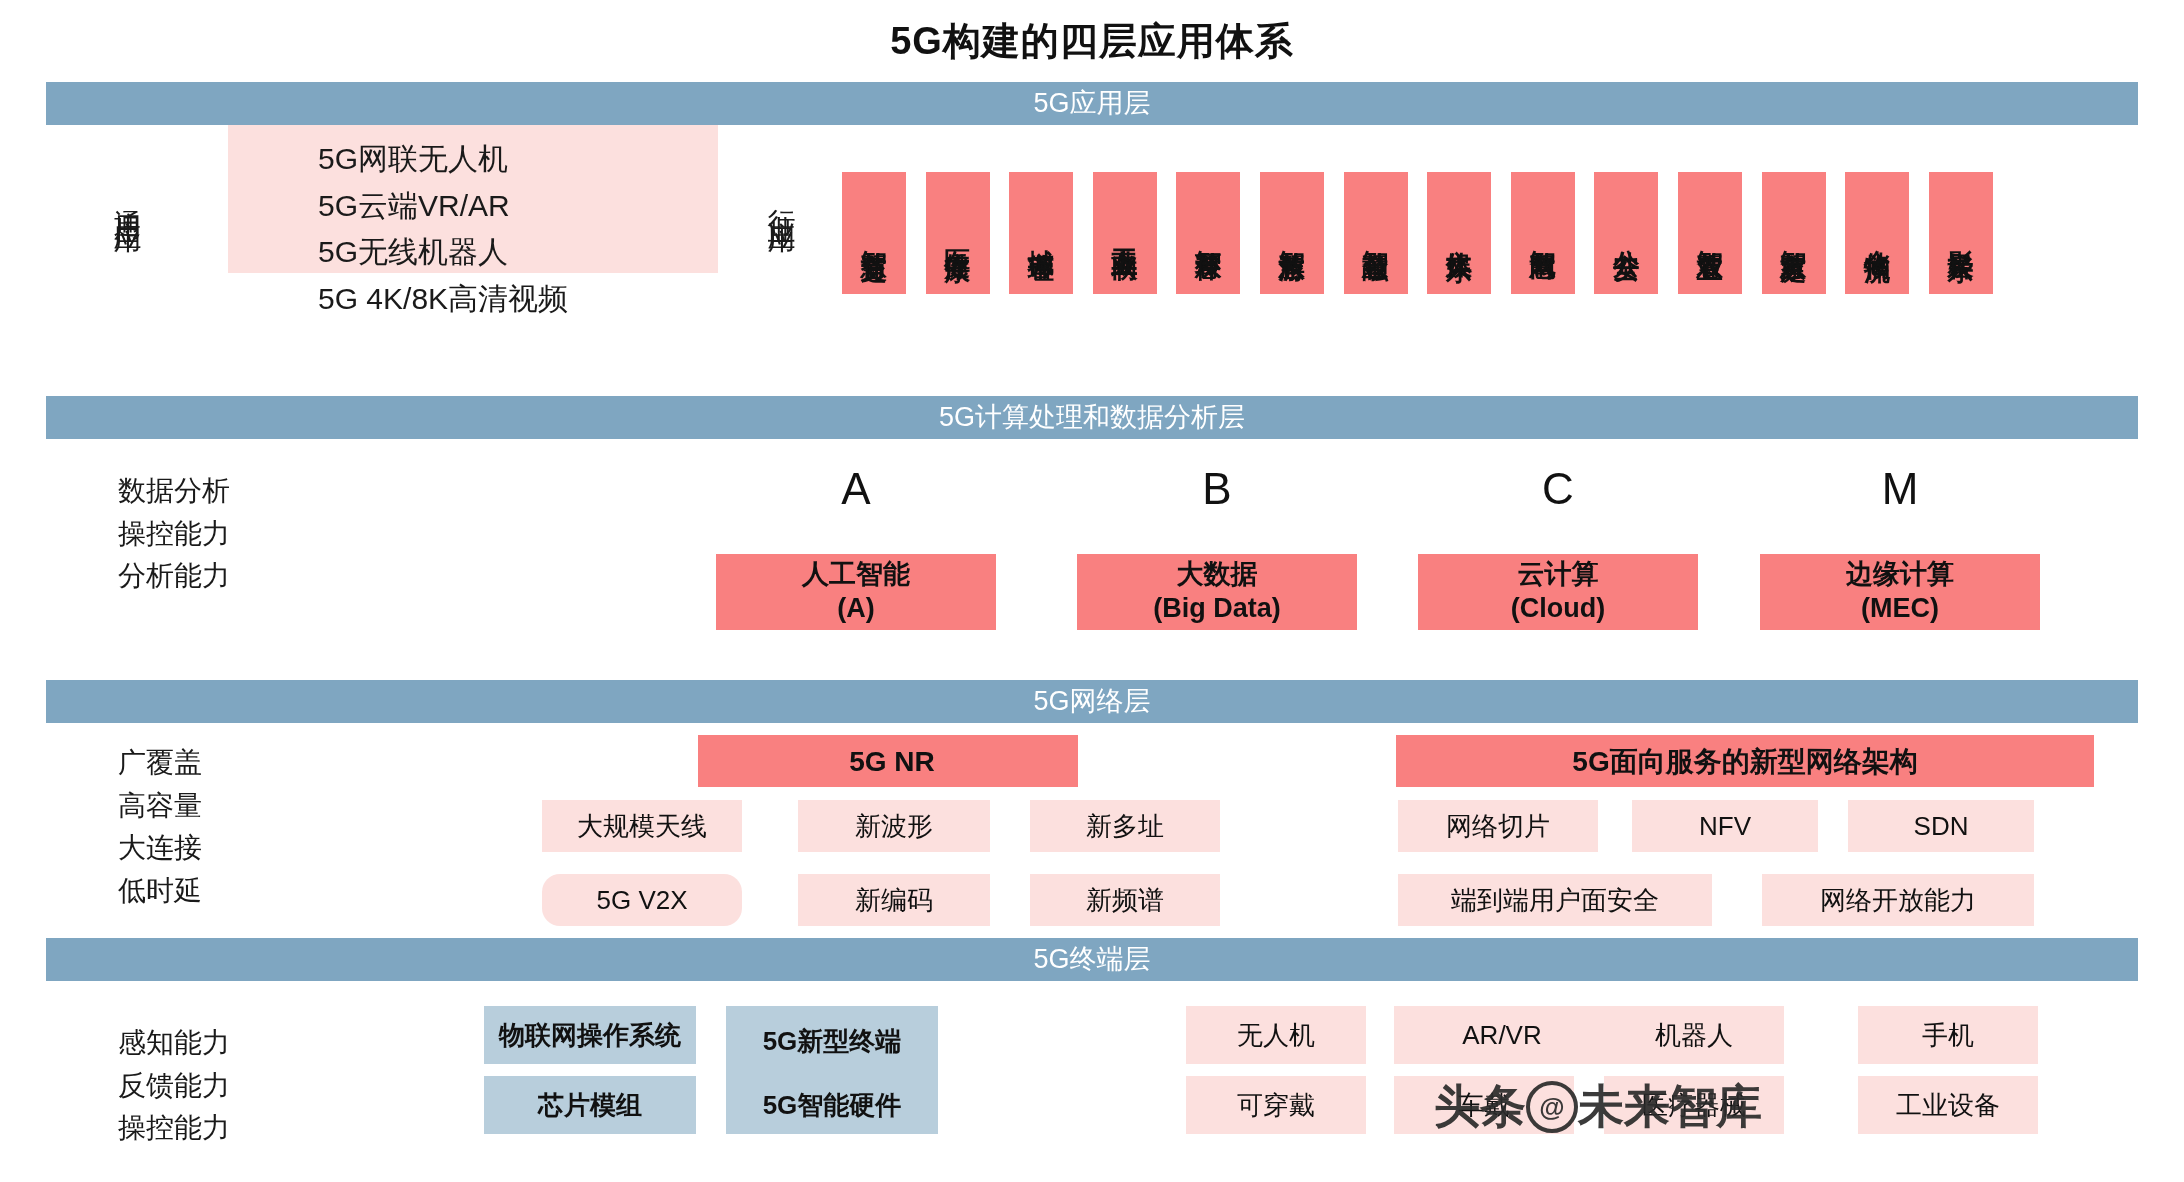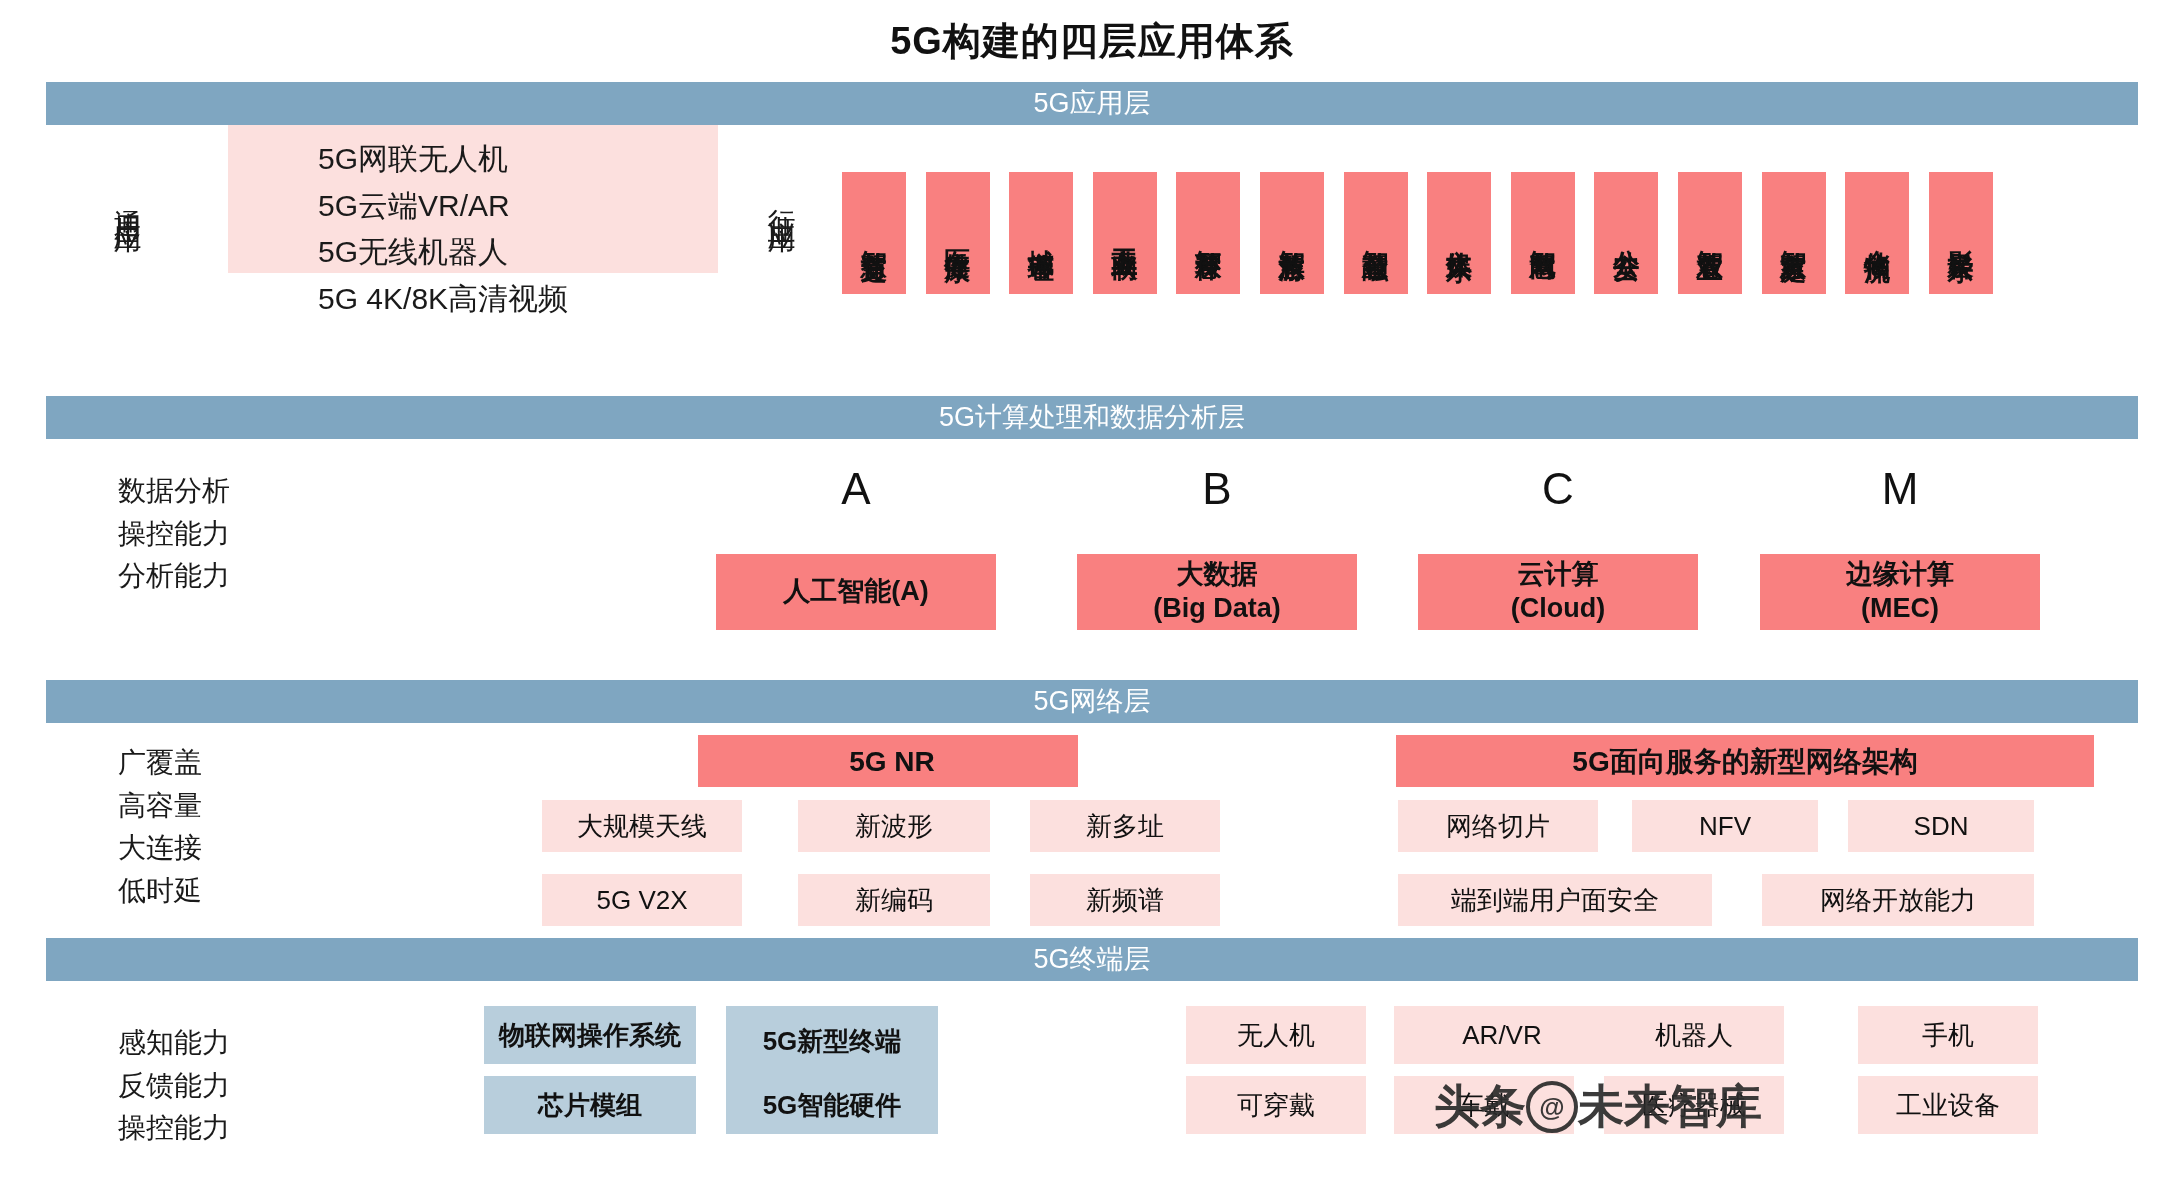--- a/index.html
+++ b/index.html
@@ -121,21 +121,21 @@
 
   <div class="sidelabel" style="left:118px;top:470px;width:250px;">数据分析
 操控能力
 分析能力</div>
 
   <div id="compute-group">
       <div class="abcm" style="left:716px;top:464px;width:280px;">A</div>
       <div class="abcm" style="left:1077px;top:464px;width:280px;">B</div>
       <div class="abcm" style="left:1418px;top:464px;width:280px;">C</div>
       <div class="abcm" style="left:1760px;top:464px;width:280px;">M</div>
-      <div class="box salmon" style="left: 716px; top: 554px; width: 280px; height: 76px; font-size: 27px; font-weight: bold; flex-direction: row;">
+      <div class="box salmon" style="left: 716px; top: 554px; width: 280px; height: 76px; font-size: 27px; font-weight: bold; flex-direction: column;">
         <div>人工智能</div>
         <div>(A)</div>
       </div>
       <div class="box salmon" style="left: 1077px; top: 554px; width: 280px; height: 76px; font-size: 27px; font-weight: bold; flex-direction: column;">
         <div>大数据</div>
         <div>(Big Data)</div>
       </div>
       <div class="box salmon" style="left: 1418px; top: 554px; width: 280px; height: 76px; font-size: 27px; font-weight: bold; flex-direction: column;">
         <div>云计算</div>
         <div>(Cloud)</div>
@@ -155,21 +155,21 @@
 大连接
 低时延</div>
 
   <div class="box salmon nrbox" style="left:698px;top:735px;width:380px;height:52px;padding-left:8px;">5G NR</div>
   <div class="box salmon nrbox" style="left:1396px;top:735px;width:698px;height:52px;">5G面向服务的新型网络架构</div>
 
   <div id="network-group">
       <div class="box pinklight netchip" style="left:542px;top:800px;width:200px;height:52px;">大规模天线</div>
       <div class="box pinklight netchip" style="left:798px;top:800px;width:192px;height:52px;">新波形</div>
       <div class="box pinklight netchip" style="left:1030px;top:800px;width:190px;height:52px;">新多址</div>
-      <div class="box pinklight netchip" style="left:542px;top:874px;width:200px;height:52px;">5G V2X</div>
+      <div class="box pinklight netchip" style="left:542px;top:874px;width:200px;height:52px;border-radius:18px;">5G V2X</div>
       <div class="box pinklight netchip" style="left:798px;top:874px;width:192px;height:52px;">新编码</div>
       <div class="box pinklight netchip" style="left:1030px;top:874px;width:190px;height:52px;">新频谱</div>
       <div class="box pinklight netchip" style="left:1398px;top:800px;width:200px;height:52px;">网络切片</div>
       <div class="box pinklight netchip" style="left:1632px;top:800px;width:186px;height:52px;">NFV</div>
       <div class="box pinklight netchip" style="left:1848px;top:800px;width:186px;height:52px;">SDN</div>
       <div class="box pinklight netchip" style="left:1398px;top:874px;width:314px;height:52px;">端到端用户面安全</div>
       <div class="box pinklight netchip" style="left:1762px;top:874px;width:272px;height:52px;">网络开放能力</div>
     </div>
 
   <div class="bar" style="top:938px;">

